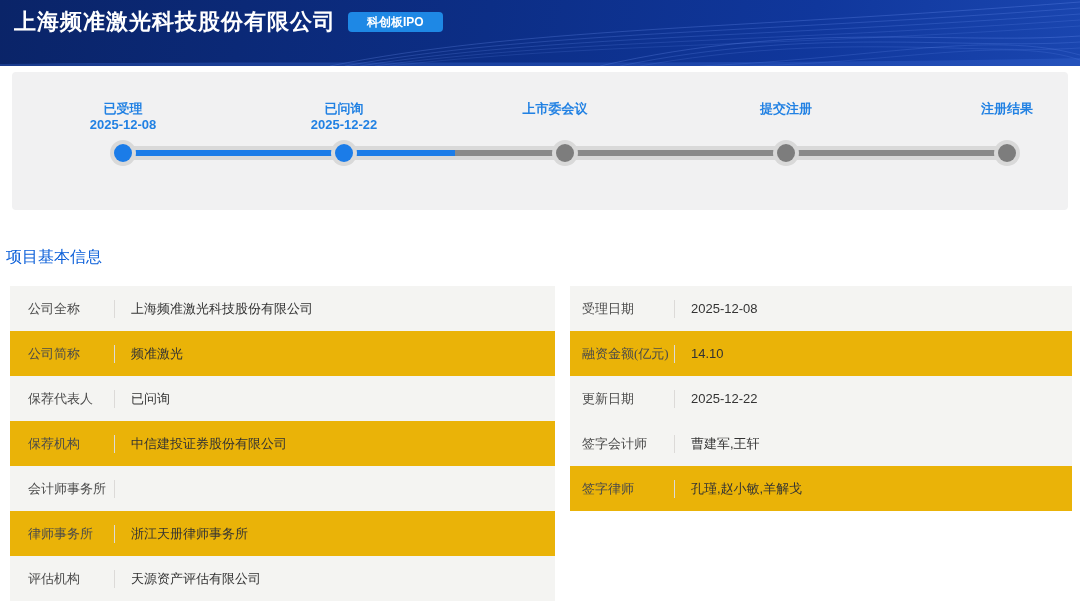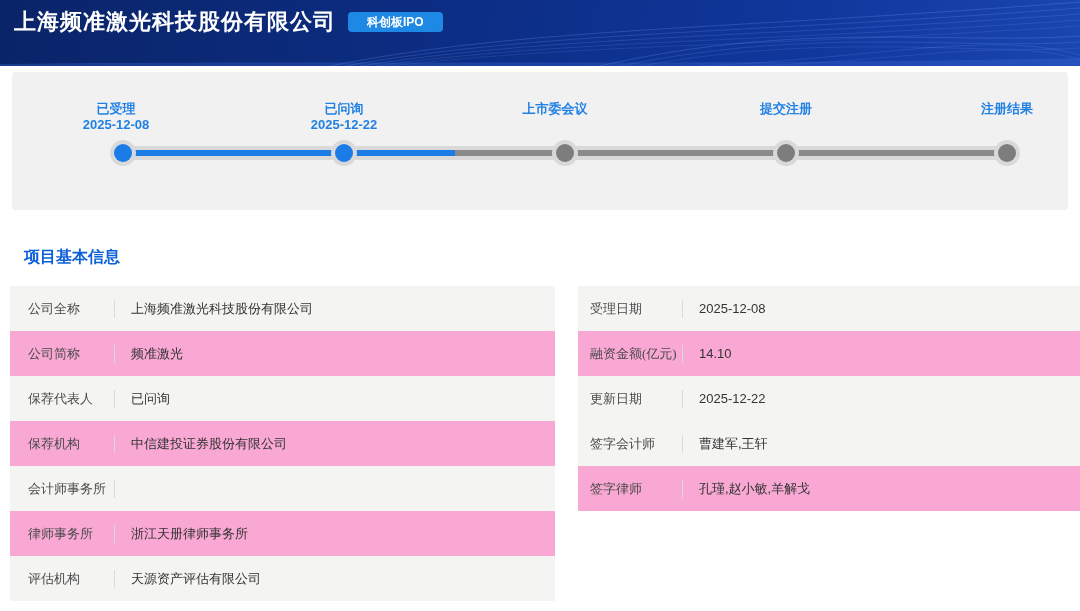--- a/index.html
+++ b/index.html
@@ -107,40 +107,40 @@
     transform: translateX(-50%);
     text-align: center;
     color: #2181e3;
     font-size: 13px;
     font-weight: 700;
     line-height: 16px;
   }
 
   
   .section-title {
-    margin: 37px 0 0 24px;
+    margin: 37px 0 0 6px;
     color: #0b5fd9;
     font-size: 16px;
-    font-weight: 700;
+    font-weight: 400;
   }
 
   
   .info-wrap {
     display: flex;
     margin: 18px 0 0 10px;
-    gap: 23px;
+    gap: 15px;
   }
   .info-table { display: flex; flex-direction: column; }
   .info-table.left { width: 545px; }
   .info-table.right { width: 502px; }
   .info-row {
     height: 45px;
     display: flex;
     align-items: center;
-    background: #f9a8d4;
+    background: #eab308;
   }
   .info-row.shaded { background: #f4f4f2; }
   .info-label {
     padding-left: 18px;
     width: 104px;
     flex-shrink: 0;
     color: #4a4a4a;
     font-size: 13px;
   }
   .info-table.right .info-label { padding-left: 12px; width: 104px; font-family: Liberation Serif, serif; }
@@ -192,21 +192,21 @@
   <div class="tl-dot-halo" style="left:540px"></div>
   <div class="tl-dot-halo" style="left:761px"></div>
   <div class="tl-dot-halo" style="left:982px"></div>
 
   <div class="tl-dot done" style="left:102px"></div>
   <div class="tl-dot done" style="left:323px"></div>
   <div class="tl-dot pending" style="left:544px"></div>
   <div class="tl-dot pending" style="left:765px"></div>
   <div class="tl-dot pending" style="left:986px"></div>
 
-  <div class="tl-stage-label" style="left:104px">
+  <div class="tl-stage-label" style="left:111px">
     <div>已受理</div>
     <div>2025-12-08</div>
   </div>
   <div class="tl-stage-label" style="left:332px">
     <div>已问询</div>
     <div>2025-12-22</div>
   </div>
   <div class="tl-stage-label" style="left:543px">
     <div>上市委会议</div>
   </div>

